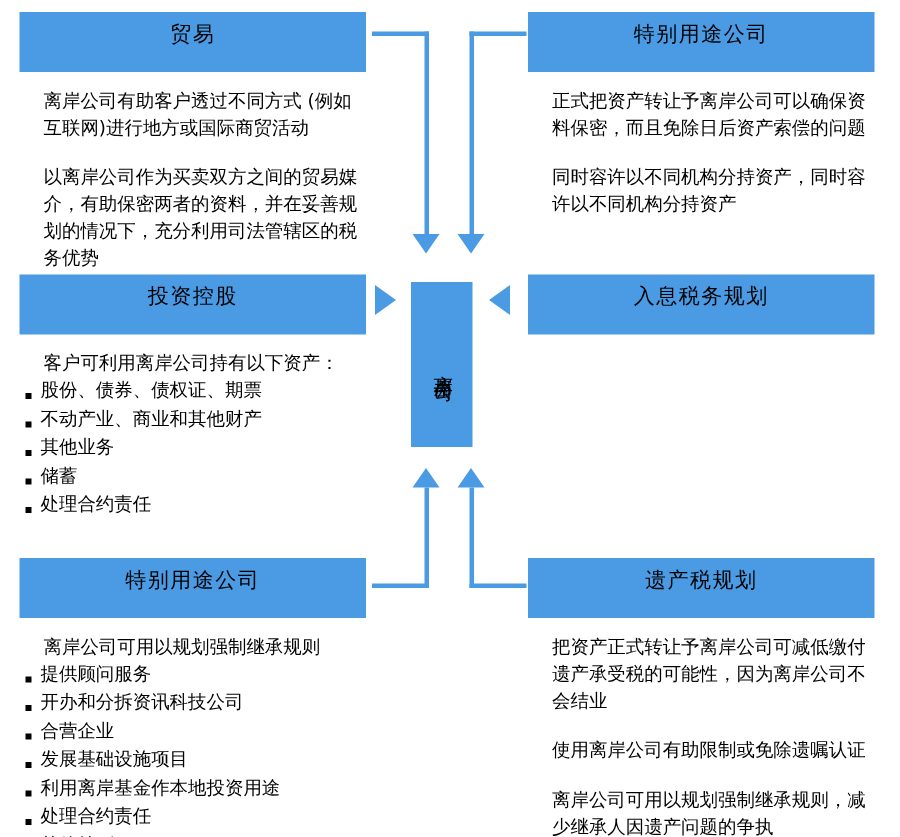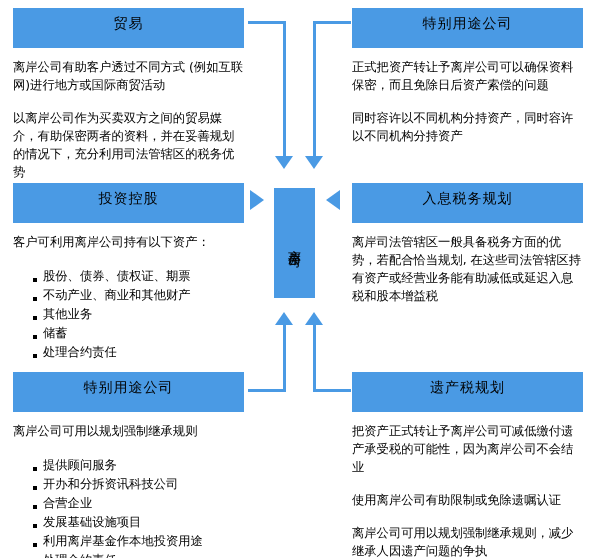--- a/index.html
+++ b/index.html
@@ -30,27 +30,27 @@
     height: 40px;
     letter-spacing: 1px;
   }
   .panel-body {
     font-size: 12.3px;
     line-height: 18px;
     color: #000000;
     padding-top: 10px;
   }
   .panel-body p {
-    margin: 0 0 15px 0;
+    margin: 0 0 15px 16px;
   }
   .panel-body p.tight {
     margin-bottom: 0;
   }
   .bullet-list {
-    margin: 16px;
+    margin: 0;
     padding: 0;
     list-style: none;
   }
   .bullet-list li {
     position: relative;
     padding-left: 14px;
     line-height: 19px;
   }
   .bullet-list li::before {
     content: "";
@@ -166,23 +166,20 @@
         <li>不动产业、商业和其他财产</li>
         <li>其他业务</li>
         <li>储蓄</li>
         <li>处理合约责任</li>
       </ul>
     </div>
   </div>
 
   <div class="panel" style="left:352px; top:183px; width:231px;">
     <div class="panel-header">入息税务规划</div>
-    <div class="panel-body">
-      <p>离岸司法管辖区一般具备税务方面的优势，若配合恰当规划, 在这些司法管辖区持有资产或经营业务能有助减低或延迟入息税和股本增益税</p>
-    </div>
   </div>
 
   <div class="panel" style="left:13px; top:372px; width:231px;">
     <div class="panel-header">特别用途公司</div>
     <div class="panel-body">
       <p class="tight">离岸公司可用以规划强制继承规则</p>
       <ul class="bullet-list">
         <li>提供顾问服务</li>
         <li>开办和分拆资讯科技公司</li>
         <li>合营企业</li>

